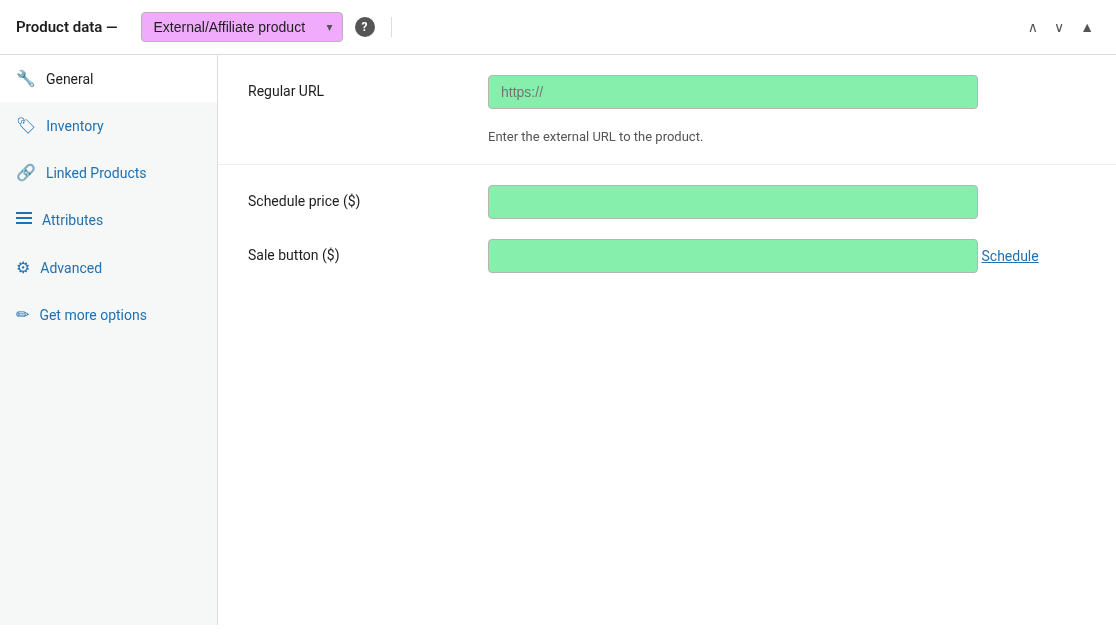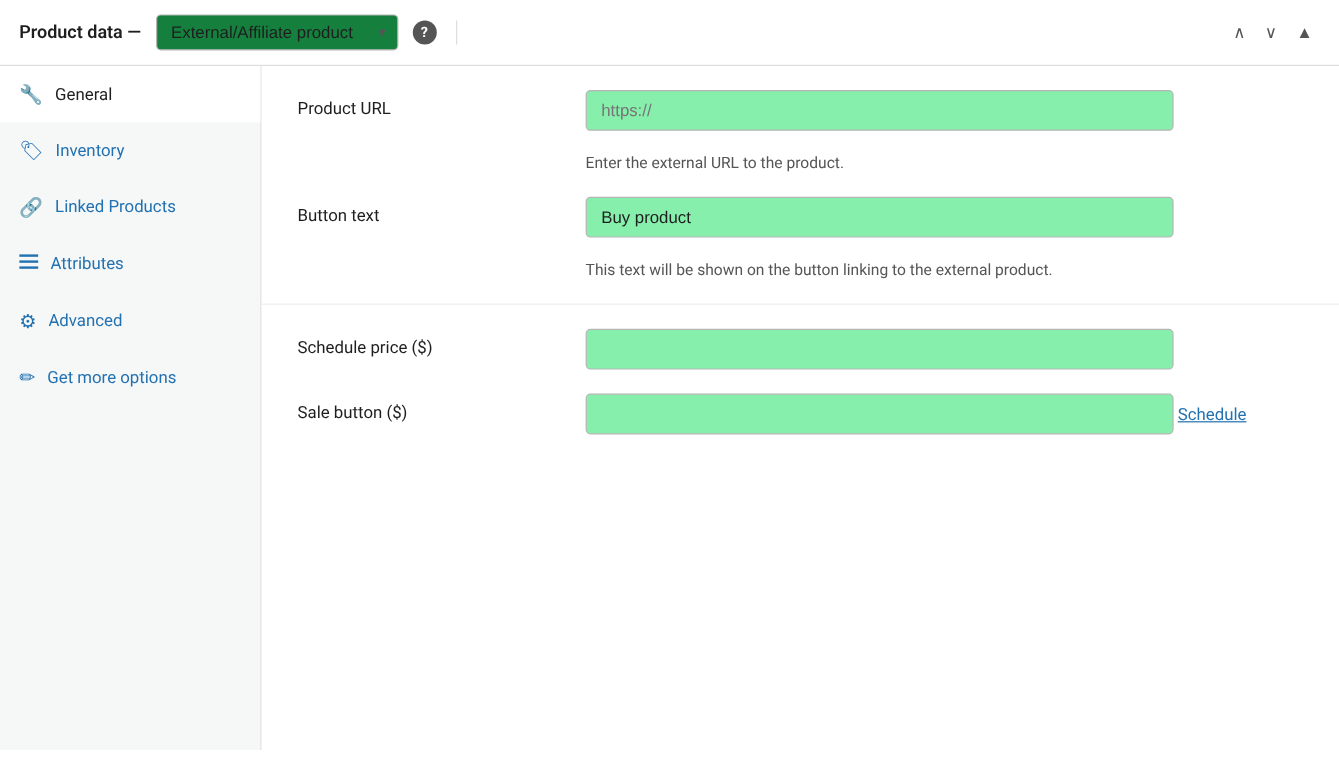--- a/index.html
+++ b/index.html
@@ -39,23 +39,24 @@
     }
 
     .product-type-select {
       appearance: none;
       -webkit-appearance: none;
       border: 1px solid #b5b5b5;
       border-radius: 4px;
       padding: 6px 36px 6px 12px;
       font-size: 14px;
       color: #1e1e1e;
-      background: #15803d;
+      background: #f0abfc;
       cursor: pointer;
       min-width: 200px;
+      margin-left: 11px;
     }
 
     .select-chevron {
       position: absolute;
       right: 10px;
       pointer-events: none;
       color: #555;
       font-size: 12px;
     }
 
@@ -286,37 +287,28 @@
       </div>
 
     </div>
 
     <div class="main-content">
 
       <div class="field-section">
 
         <div class="field-row">
           <div class="field-label">
-            <span>Product URL</span>
+            <span>Regular URL</span>
           </div>
           <div class="field-content">
             <input class="field-input" type="text" value="" placeholder="https://" style="">
             <div class="field-help">Enter the external URL to the product.</div>
           </div>
         </div>
 
-        <div class="field-row">
-          <div class="field-label">
-            <span>Button text</span>
-          </div>
-          <div class="field-content">
-            <input class="field-input" type="text" value="Buy product" style="">
-            <div class="field-help">This text will be shown on the button linking to the external product.</div>
-          </div>
-        </div>
 
       </div>
 
       <div class="price-section">
 
         <div class="price-row">
           <div class="field-label">
             <span>Schedule price ($)</span>
           </div>
           <div class="field-content">

